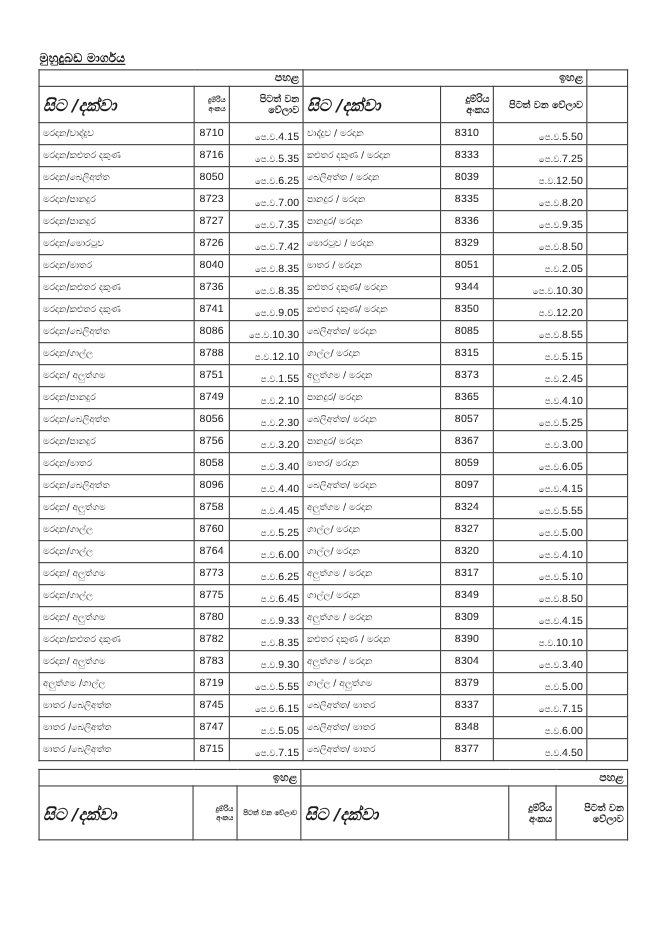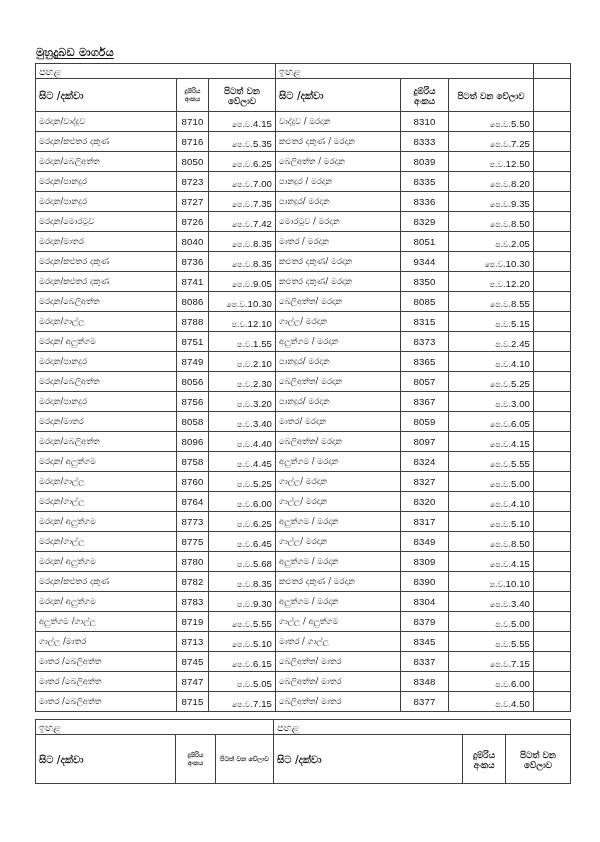--- a/index.html
+++ b/index.html
@@ -5,26 +5,26 @@
   html,body{margin:0;padding:0;background:#ffffff;}
   .page{position:relative;width:600px;height:842px;background:#ffffff;overflow:hidden;
         font-family:"DejaVu Sans",sans-serif;color:#1c1c1c;}
   .block{margin:0 30px 0 35px;}
   .block1{padding-top:46px;}
   .block2{margin-top:7px;}
   .title{font-size:11px;font-weight:bold;color:#101010;margin:0 0 4px 1px;letter-spacing:.3px;}
   .title.u{text-decoration:underline;text-underline-offset:2px;}
   table.tt{border-collapse:collapse;width:535px;table-layout:fixed;}
   .tt th,.tt td{border:1px solid #3f3f3f;padding:0 3px;overflow:hidden;}
-  .grp-th{font-size:10px;font-weight:normal;height:14px;line-height:13px;padding:0;text-align:left;white-space:nowrap;}
+  .grp-th{font-size:10px;font-weight:bold;height:14px;line-height:13px;padding:0;text-align:right;white-space:nowrap;}
   tr.sub th{font-weight:bold;vertical-align:middle;}
   .t1 tr.sub th{height:30px;}
   .t2 tr.sub th{height:46px;}
-  th.route-h{font-size:10px;text-align:left;vertical-align:top;padding-top:2px;white-space:nowrap;}
-  th.num-h,th.time-h{font-size:8.8px;line-height:1.15;white-space:normal;text-align:center;vertical-align:top;padding-top:2px;}
+  th.route-h{font-size:15px;text-align:left;vertical-align:top;padding-top:2px;white-space:nowrap;font-style:italic;}
+  th.num-h,th.time-h{font-size:8.8px;line-height:1.15;white-space:normal;text-align:right;vertical-align:top;padding-top:2px;}
   th.small{font-size:6.4px;line-height:1.2;font-weight:bold;color:#2a2a2a;}
   th.sp,td.sp{padding:0;background:#fff;}
   tbody td{white-space:nowrap;}
   .t1 tbody tr{height:15.7px;}
   td.route{font-size:8.3px;color:#262626;line-height:1;}
   td.num{font-family:"Liberation Sans",sans-serif;font-size:9.6px;color:#111;text-align:center;letter-spacing:.2px;}
   td.time{text-align:right;color:#111;}
   td.time .tp{font-size:7.8px;color:#222;}
   td.time .tn{font-family:"Liberation Sans",sans-serif;font-size:9.6px;font-weight:500;letter-spacing:.1px;}
 </style>
@@ -256,21 +256,21 @@
             <td class="num">8775</td>
             <td class="time"><span class="tp">ප.ව.</span><span class="tn">6.45</span></td>
             <td class="route">ගාල්ල/ මරදාන</td>
             <td class="num">8349</td>
             <td class="time"><span class="tp">පෙ.ව.</span><span class="tn">8.50</span></td>
             <td class="sp"></td>
           </tr>
           <tr>
             <td class="route">මරදාන/ අලුත්ගම</td>
             <td class="num">8780</td>
-            <td class="time"><span class="tp">ප.ව.</span><span class="tn">5.68</span></td>
+            <td class="time"><span class="tp">ප.ව.</span><span class="tn">9.33</span></td>
             <td class="route">අලුත්ගම / මරදාන</td>
             <td class="num">8309</td>
             <td class="time"><span class="tp">පෙ.ව.</span><span class="tn">4.15</span></td>
             <td class="sp"></td>
           </tr>
           <tr>
             <td class="route">මරදාන/කළුතර දකුණ</td>
             <td class="num">8782</td>
             <td class="time"><span class="tp">ප.ව.</span><span class="tn">8.35</span></td>
             <td class="route">කළුතර දකුණ / මරදාන</td>
@@ -287,29 +287,20 @@
             <td class="time"><span class="tp">පෙ.ව.</span><span class="tn">3.40</span></td>
             <td class="sp"></td>
           </tr>
           <tr>
             <td class="route">අලුත්ගම /ගාල්ල</td>
             <td class="num">8719</td>
             <td class="time"><span class="tp">පෙ.ව.</span><span class="tn">5.55</span></td>
             <td class="route">ගාල්ල / අලුත්ගම</td>
             <td class="num">8379</td>
             <td class="time"><span class="tp">ප.ව.</span><span class="tn">5.00</span></td>
-            <td class="sp"></td>
-          </tr>
-          <tr>
-            <td class="route">ගාල්ල /මාතර</td>
-            <td class="num">8713</td>
-            <td class="time"><span class="tp">පෙ.ව.</span><span class="tn">5.10</span></td>
-            <td class="route">මාතර / ගාල්ල</td>
-            <td class="num">8345</td>
-            <td class="time"><span class="tp">ප.ව.</span><span class="tn">5.55</span></td>
             <td class="sp"></td>
           </tr>
           <tr>
             <td class="route">මාතර /බෙලිඅත්ත</td>
             <td class="num">8745</td>
             <td class="time"><span class="tp">පෙ.ව.</span><span class="tn">6.15</span></td>
             <td class="route">බෙලිඅත්ත/ මාතර</td>
             <td class="num">8337</td>
             <td class="time"><span class="tp">පෙ.ව.</span><span class="tn">7.15</span></td>
             <td class="sp"></td>

